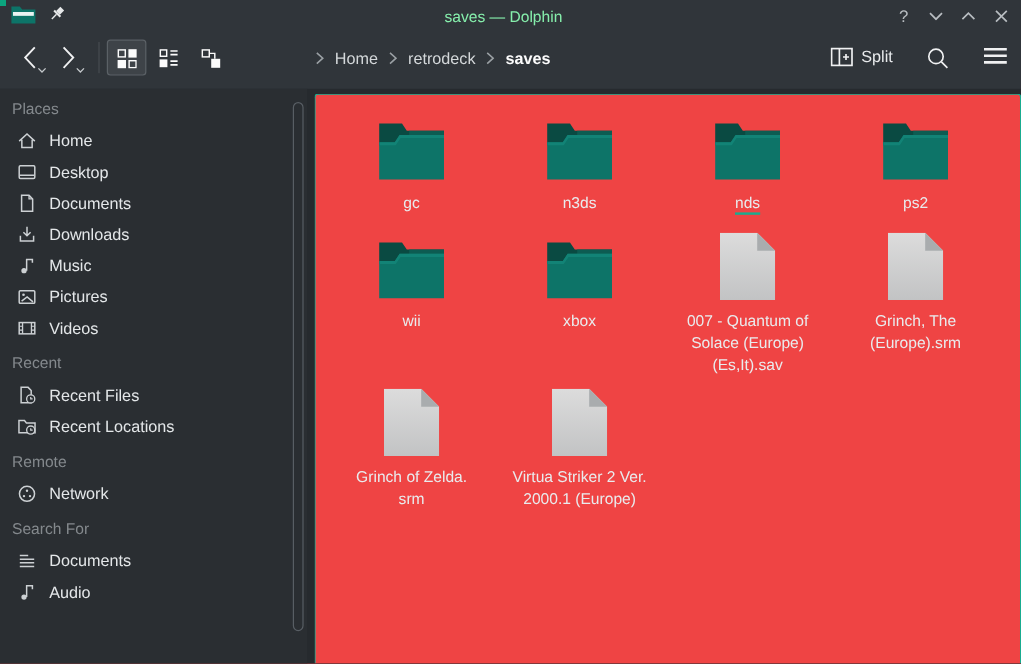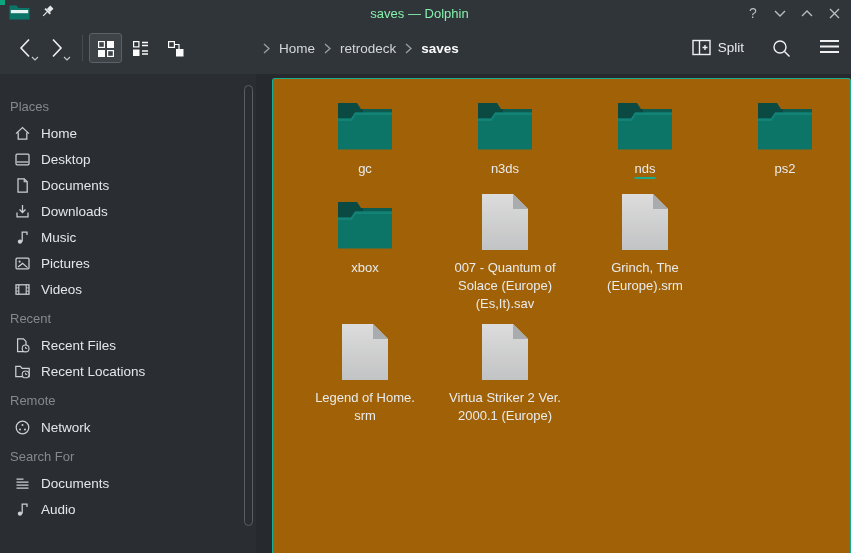--- a/index.html
+++ b/index.html
@@ -35,24 +35,24 @@
   .tool-right { display:flex; align-items:flex-start; gap:28px; flex:none; }
   .split-btn { display:flex; align-items:center; gap:7px; font-size:13.5px; color:#e8eaec; }
 
   
   .content { display:flex; height:479px; background:#262a2e; }
   .sidebar { width:256px; flex:none; background:#2a2e32; position:relative; padding-top:4px; overflow:hidden; }
   .side-label { height:26px; line-height:26px; padding-left:10px; font-size:13px; color:#84898d; }
   .side-item { height:26px; display:flex; align-items:center; padding-left:14px; gap:10px; font-size:13.5px; color:#e4e7e9; }
   .side-item .icon { width:17px; height:17px; flex:none; display:flex; align-items:center; justify-content:center; }
   .side-section { margin-top:4px; }
-  .side-section:first-child { margin-top:16px; }
+  .side-section:first-child { margin-top:0; }
   .side-scroll { position:absolute; right:3px; top:11px; width:9px; height:441px; border:1px solid #585e64; border-radius:5px; background:transparent; }
 
-  .view { flex:1; margin:4px 0 0 16px; background:#a16207; border:1px solid #19ac90; border-bottom:none; border-radius:3px 3px 0 0; padding:20px 0 0 22px; overflow:hidden; }
+  .view { flex:1; margin:4px 0 0 6px; background:#ef4444; border:1px solid #19ac90; border-bottom:none; border-radius:3px 3px 0 0; padding:20px 0 0 10px; overflow:hidden; }
   .grid-row { display:flex; }
   .row-1 { height:95px; }
   .row-2 { height:130px; }
   .fitem { width:140px; flex:none; display:flex; flex-direction:column; align-items:center; }
   .icon-area { height:52px; display:flex; align-items:flex-end; justify-content:center; margin-bottom:9px; }
   .row-2 .icon-area, .row-3 .icon-area { height:56px; }
   .flabel { font-size:13px; line-height:18px; text-align:center; color:#e9ebed; max-width:132px; }
   .flabel .line { display:block; }
   .fitem.hovered .line { text-decoration:underline; text-decoration-color:#19ac90; text-decoration-thickness:2px; text-underline-offset:4px; }
 </style>
@@ -391,20 +391,33 @@
       <div class="fitem">
         <div class="icon-area">
           <svg width="60" height="50" viewBox="0 0 60 50">
               <path d="M3,2 h19 l4,6 h31 v12 H3 z" fill="#0a4a42"></path>
               <path d="M28,8 h29 v8 H28 z" fill="#0d5c52"></path>
               <path d="M3,17.5 h13 l4,-6 h37 v37 H3 z" fill="#0d7468"></path>
               <path d="M3,17.5 h13 l4,-6 h37 v2.6 H20.8 l-4,6 H3 z" fill="#128376"></path>
             </svg>
         </div>
         <div class="flabel">
+            <span class="line">wii</span>
+          </div>
+      </div>
+      <div class="fitem">
+        <div class="icon-area">
+          <svg width="60" height="50" viewBox="0 0 60 50">
+              <path d="M3,2 h19 l4,6 h31 v12 H3 z" fill="#0a4a42"></path>
+              <path d="M28,8 h29 v8 H28 z" fill="#0d5c52"></path>
+              <path d="M3,17.5 h13 l4,-6 h37 v37 H3 z" fill="#0d7468"></path>
+              <path d="M3,17.5 h13 l4,-6 h37 v2.6 H20.8 l-4,6 H3 z" fill="#128376"></path>
+            </svg>
+        </div>
+        <div class="flabel">
             <span class="line">xbox</span>
           </div>
       </div>
       <div class="fitem">
         <div class="icon-area">
           <svg width="46" height="56" viewBox="0 0 46 56">
               <path d="M0,0 H31 L46,15 V56 H0 Z" fill="url(#docgrad)"></path>
               <path d="M31,0 L46,15 H31 Z" fill="#a9acae"></path>
             </svg>
         </div>
@@ -430,21 +443,21 @@
 
     <div class="grid-row row-3">
       <div class="fitem">
         <div class="icon-area">
           <svg width="46" height="56" viewBox="0 0 46 56">
               <path d="M0,0 H31 L46,15 V56 H0 Z" fill="url(#docgrad)"></path>
               <path d="M31,0 L46,15 H31 Z" fill="#a9acae"></path>
             </svg>
         </div>
         <div class="flabel">
-          <span class="line">Legend of Home.</span>
+          <span class="line">Grinch of Zelda.</span>
           <span class="line">srm</span>
         </div>
       </div>
       <div class="fitem">
         <div class="icon-area">
           <svg width="46" height="56" viewBox="0 0 46 56">
               <path d="M0,0 H31 L46,15 V56 H0 Z" fill="url(#docgrad)"></path>
               <path d="M31,0 L46,15 H31 Z" fill="#a9acae"></path>
             </svg>
         </div>

